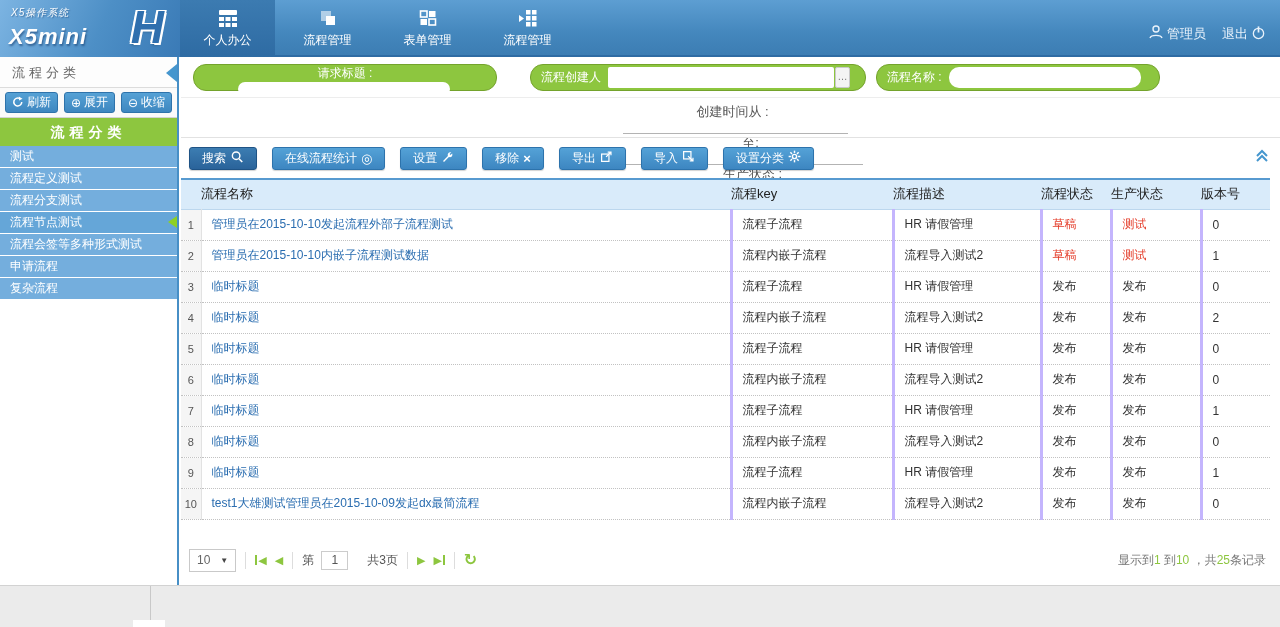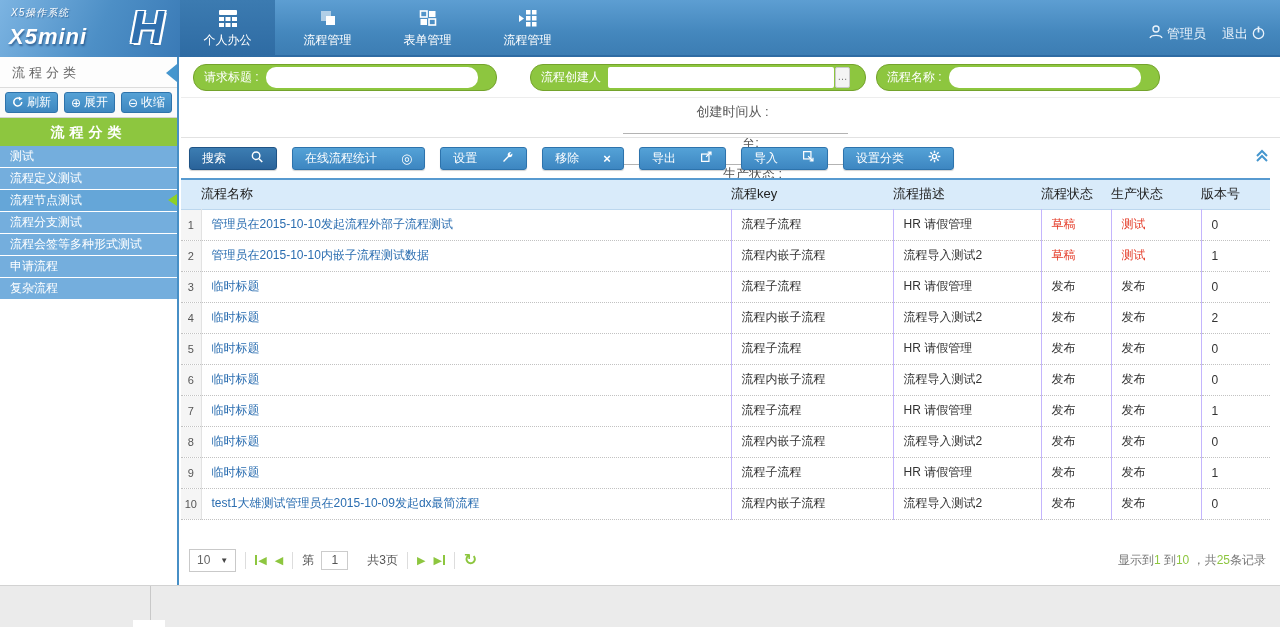--- a/index.html
+++ b/index.html
@@ -55,59 +55,59 @@
 
   
   .main { position:absolute; left:181px; top:57px; width:1099px; height:528px; background:#fff; }
 
   .search-row1 { position:absolute; left:8px; top:6px; right:4px; height:28px; display:flex; align-items:center; }
   .g-field { display:flex; align-items:center; height:27px; background:#8dc63f;
     border:1px solid #74a32c; border-radius:13px; padding:0 3px 0 0; }
   .g-label { color:#fff; font-size:12px; padding:0 7px 0 10px; white-space:nowrap; }
   .g-input { height:21px; background:#fff; border:none; border-radius:10px; outline:none;
     font-size:12px; padding:0 8px; color:#333; }
-  .f1 { width:304px; margin-left:4px; } .f1 .g-input { width:212px; }
+  .f1 { width:304px; margin-left:4px;flex-direction:column; } .f1 .g-input { width:212px; }
   .f2 { width:336px; margin-left:33px; } .f2 .g-input { width:226px; border-radius:2px; }
   .f3 { width:284px; margin-left:10px; } .f3 .g-input { width:192px; }
   .picker-btn { width:15px; height:21px; margin-left:1px; background:#f4f4f4; border:1px solid #c9c9c9;
     border-radius:2px; color:#777; font-size:10px; line-height:17px; text-align:center; cursor:pointer; }
   .hsep1 { position:absolute; left:0; right:0; top:40px; border-top:1px solid #ededed; }
   .search-row2 { position:absolute; left:8px; top:46px; right:4px; height:30px; display:flex;
     align-items:center; font-size:13px; color:#555;flex-direction:column; }
   .u-label { white-space:nowrap; }
   .u-input { border:none; border-bottom:1px solid #b3b3b3; background:transparent; outline:none;
     height:19px; font-size:11px; color:#555; padding:0 4px; }
   .u-input::placeholder { color:#999; }
   .ul1 { width:225px; margin-left:6px; }
   .lbl-to { margin-left:36px; }
   .ul2 { width:255px; margin-left:6px; }
   .lbl-status { margin-left:40px; }
   .ul3 { width:165px; margin-left:8px; }
   .hsep2 { position:absolute; left:0; right:0; top:80px; border-top:1px solid #e2e2e2; }
 
   .toolbar { position:absolute; left:8px; top:86px; right:10px; height:30px; display:flex;
     align-items:center; gap:15px; }
-  .t-btn { height:23px; display:flex; align-items:center; gap:24px; padding:0 12px;
+  .t-btn { height:23px; display:flex; align-items:center; gap:4px; padding:0 12px;
     background:linear-gradient(180deg,#54a2d7,#3d86c1); border:1px solid #2d73ac; border-radius:3px;
     color:#fff; font-size:12px; cursor:pointer; box-shadow:0 1px 1px rgba(0,0,0,.18); white-space:nowrap; }
   .t-btn.primary { background:linear-gradient(180deg,#3c7db2,#2a639a); border-color:#1f5385; }
   .t-btn .glyph { font-size:13px; line-height:13px; font-weight:bold; }
   .panel-chevron { margin-left:auto; cursor:pointer; display:flex; align-items:center; }
 
   
   .table-wrap { position:absolute; left:0; top:121px; width:1089px; }
   table { width:100%; border-collapse:collapse; table-layout:fixed; font-size:12px; color:#333; }
   thead tr { height:30px; background:#d9ebfa; border-top:2px solid #579ad0; border-bottom:1px solid #bcd7ee; }
   th { font-weight:normal; font-size:13px; color:#222; text-align:left; }
   tbody tr { height:31px; border-bottom:1px dotted #c2c2c2; }
   td { overflow:hidden; white-space:nowrap; text-overflow:ellipsis; }
   td.num { background:#f5f5f5; border-right:1px solid #e2e2e2; text-align:center; color:#555; font-size:11px; }
   td.name { padding-left:10px; }
   td.name a { color:#2a6db0; text-decoration:none; }
-  td.key,td.desc,td.status,td.prod,td.version { padding-left:10px; border-left:1px solid #c4b5fd; }
+  td.key,td.desc,td.status,td.prod,td.version { padding-left:10px; border-left:3px solid #c4b5fd; }
   tr.alert td.status, tr.alert td.prod { color:#e43b28; }
   .c-num{width:20px} .c-name{width:530px} .c-key{width:162px} .c-desc{width:148px}
   .c-status{width:70px} .c-prod{width:90px} .c-version{width:69px}
 
   
   .pager { position:absolute; left:8px; top:488px; right:14px; height:30px; display:flex;
     align-items:center; color:#666; font-size:12px; }
   .psize { display:flex; align-items:center; gap:10px; border:1px solid #c9c9c9; background:#fff;
     height:23px; padding:0 7px; cursor:pointer; }
   .psize .caret { font-size:8px; color:#444; }
@@ -242,27 +242,27 @@
     <div class="sidebar-group-title">流程分类</div>
     <div class="tree">
         <div class="tree-item">
       <span>测试</span>
       
     </div>
         <div class="tree-item">
       <span>流程定义测试</span>
       
     </div>
+        <div class="tree-item">
+      <span>流程分支测试</span>
+      
+    </div>
         <div class="tree-item selected">
       <span>流程节点测试</span>
       <span class="sel-arrow"></span>
-    </div>
-        <div class="tree-item">
-      <span>流程分支测试</span>
-      
     </div>
         <div class="tree-item">
       <span>流程会签等多种形式测试</span>
       
     </div>
         <div class="tree-item">
       <span>申请流程</span>
       
     </div>
         <div class="tree-item">

